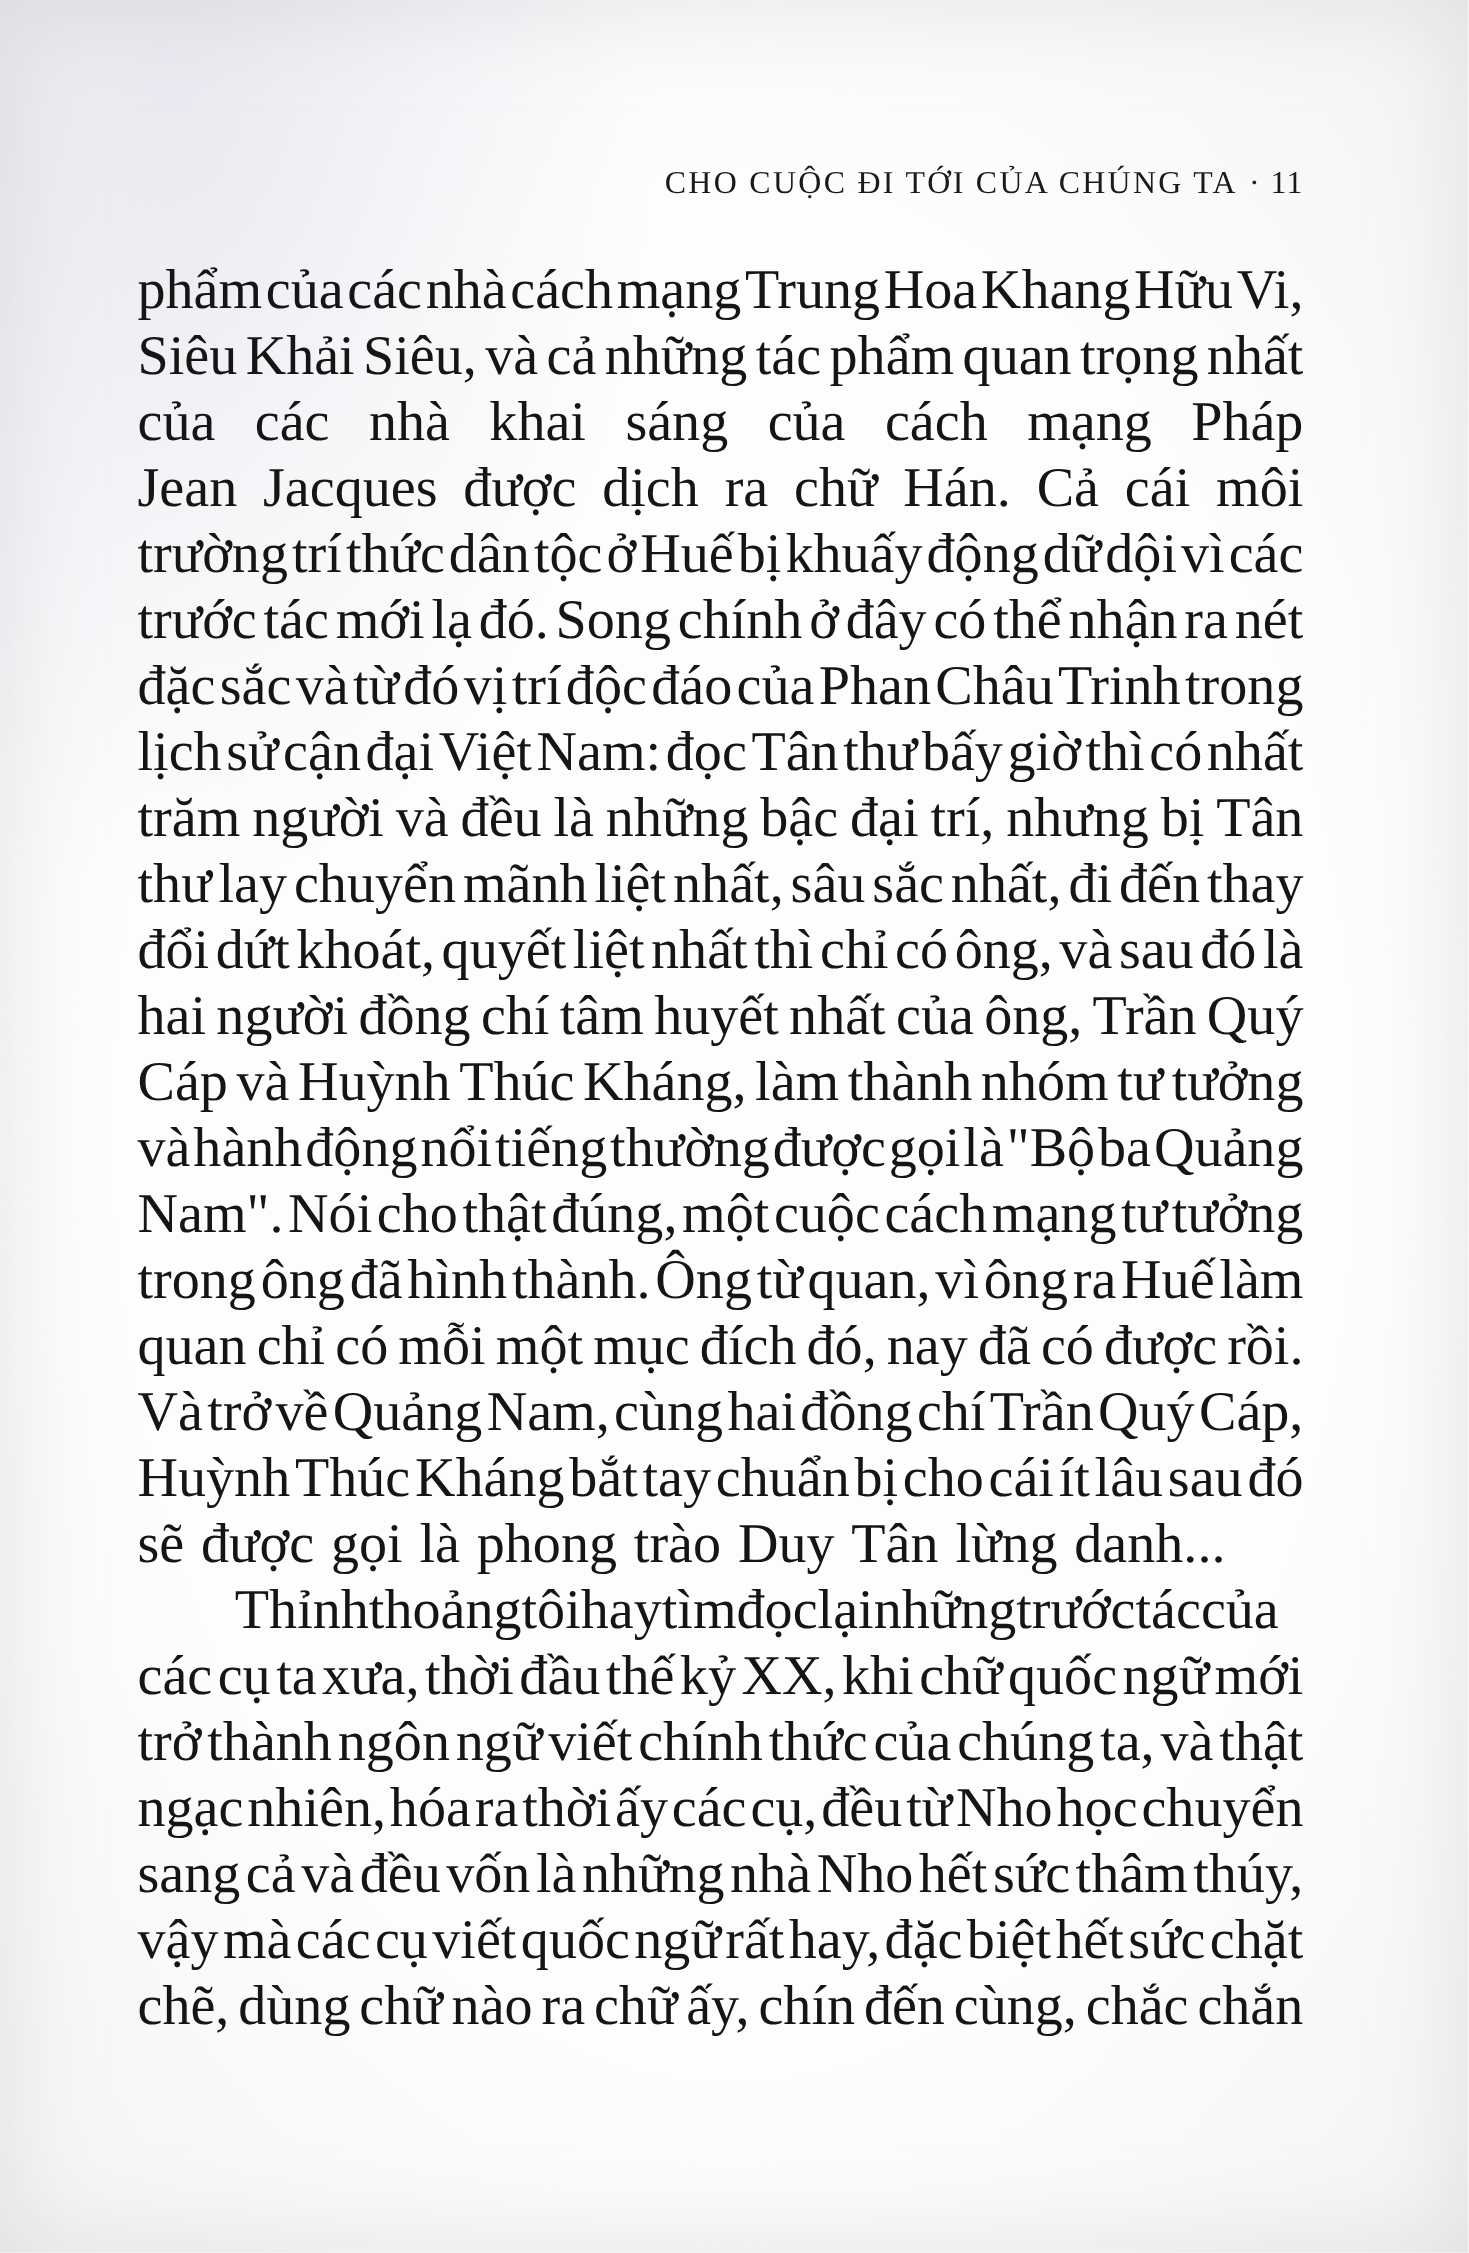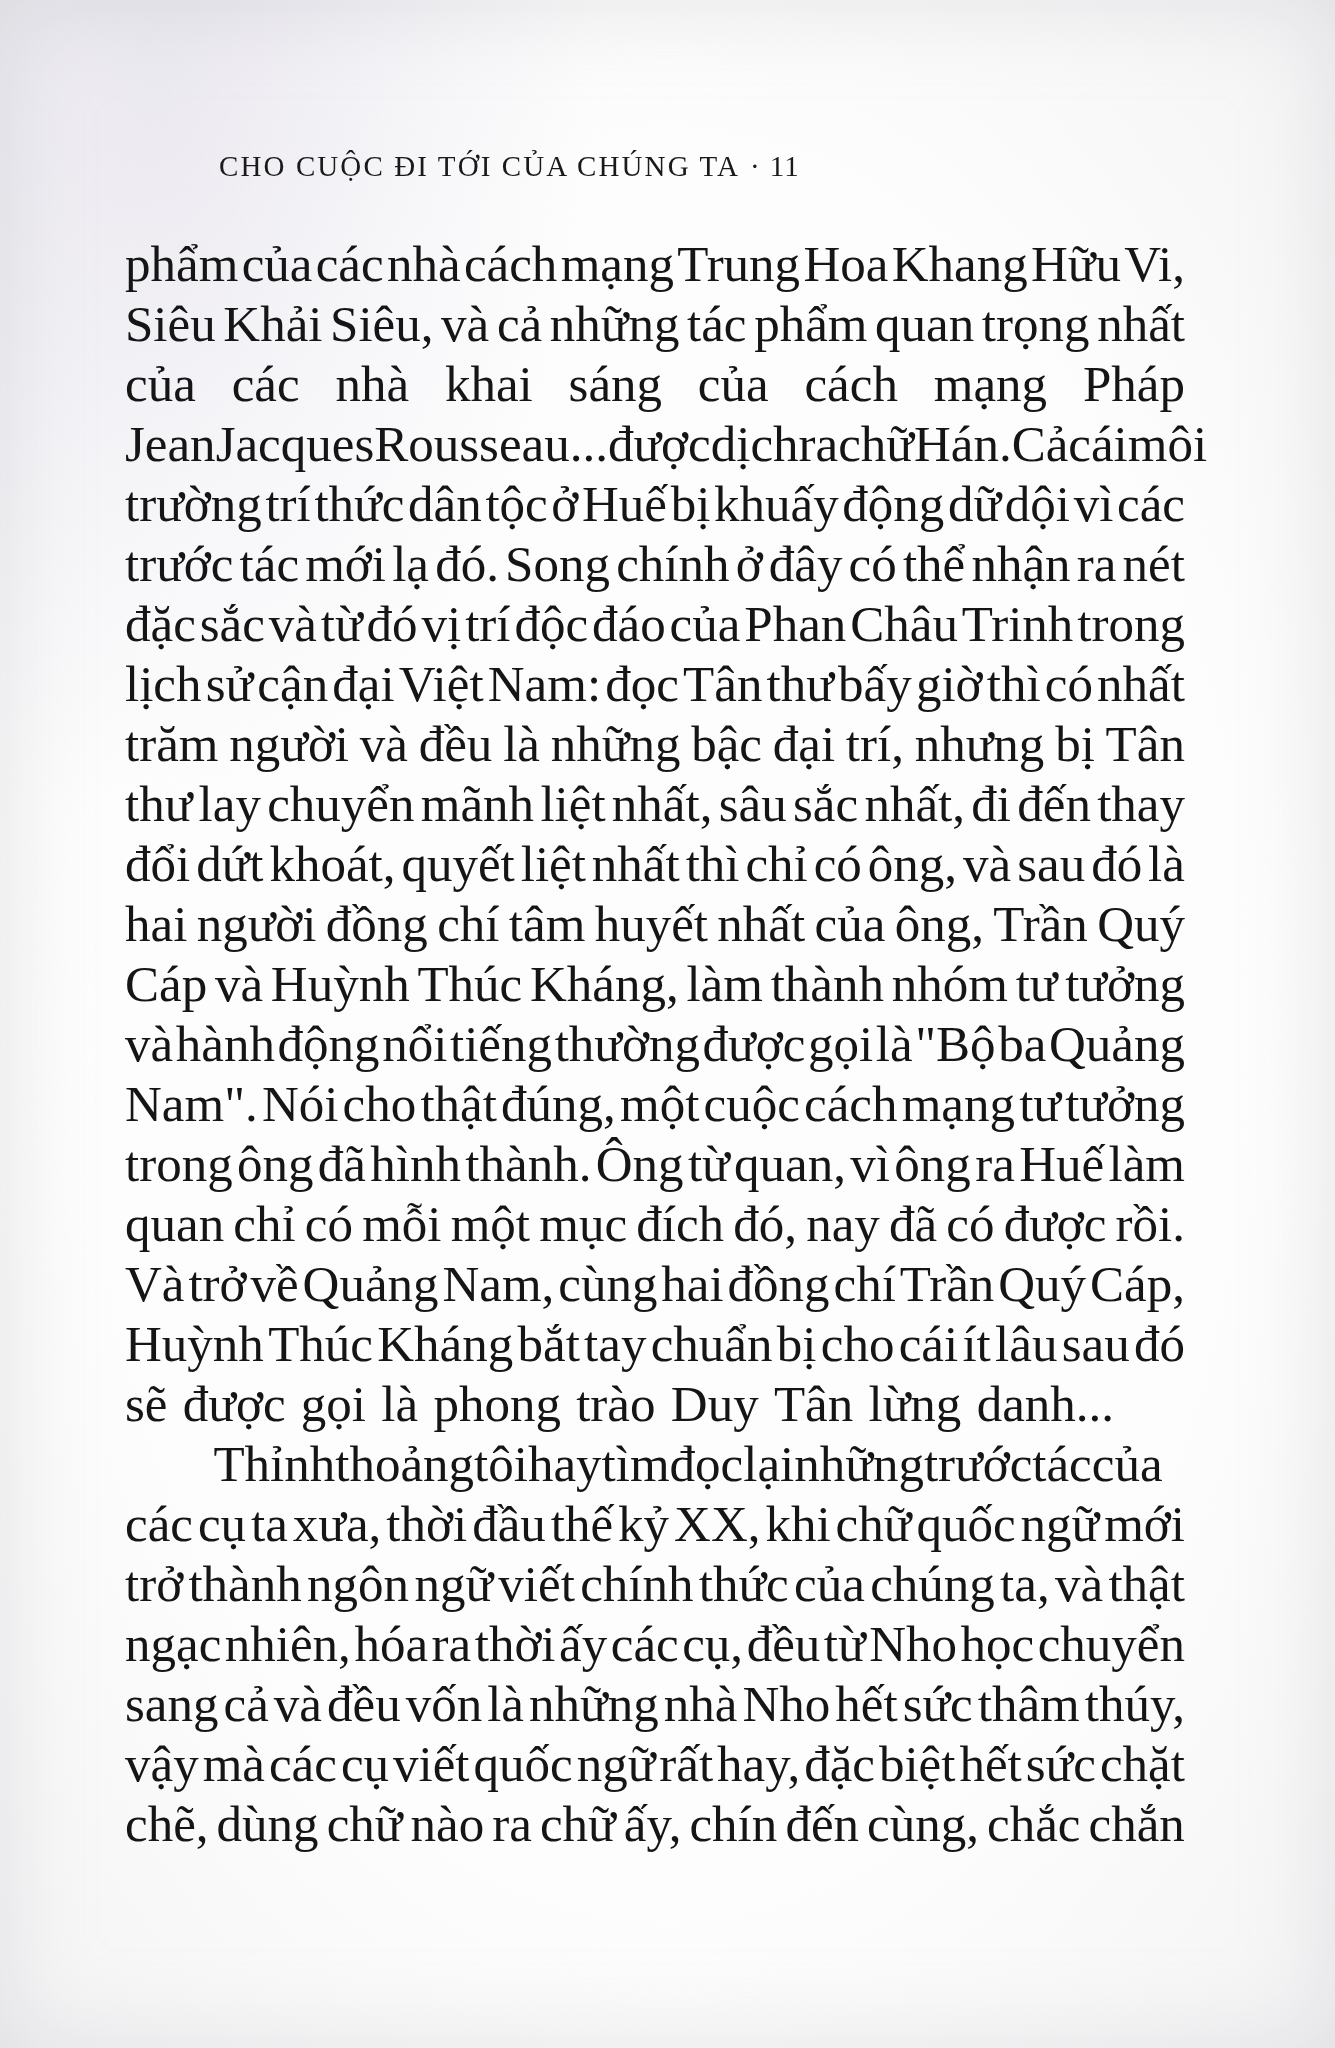--- a/index.html
+++ b/index.html
@@ -42,20 +42,21 @@
 
   
   .running-header {
     margin-top: 150px;
     height: 40px;
     font-size: 29px;
     letter-spacing: 2.1px;
     white-space: nowrap;
     padding-left: 94px;
     color: #1a1a1a;
+    text-align: right;
   }
   .running-header .hdr-title {
     font-variant: small-caps;
   }
   .running-header .hdr-sep {
     padding: 0 10px;
     letter-spacing: 0;
   }
   .running-header .hdr-folio {
     letter-spacing: 1px;
@@ -157,21 +158,20 @@
           <span class="w">khai</span>
           <span class="w">sáng</span>
           <span class="w">của</span>
           <span class="w">cách</span>
           <span class="w">mạng</span>
           <span class="w">Pháp</span>
         </div>
         <div class="text-line justify">
           <span class="w">Jean</span>
           <span class="w">Jacques</span>
-          <span class="w">Rousseau...</span>
           <span class="w">được</span>
           <span class="w">dịch</span>
           <span class="w">ra</span>
           <span class="w">chữ</span>
           <span class="w">Hán.</span>
           <span class="w">Cả</span>
           <span class="w">cái</span>
           <span class="w">môi</span>
         </div>
         <div class="text-line justify">

